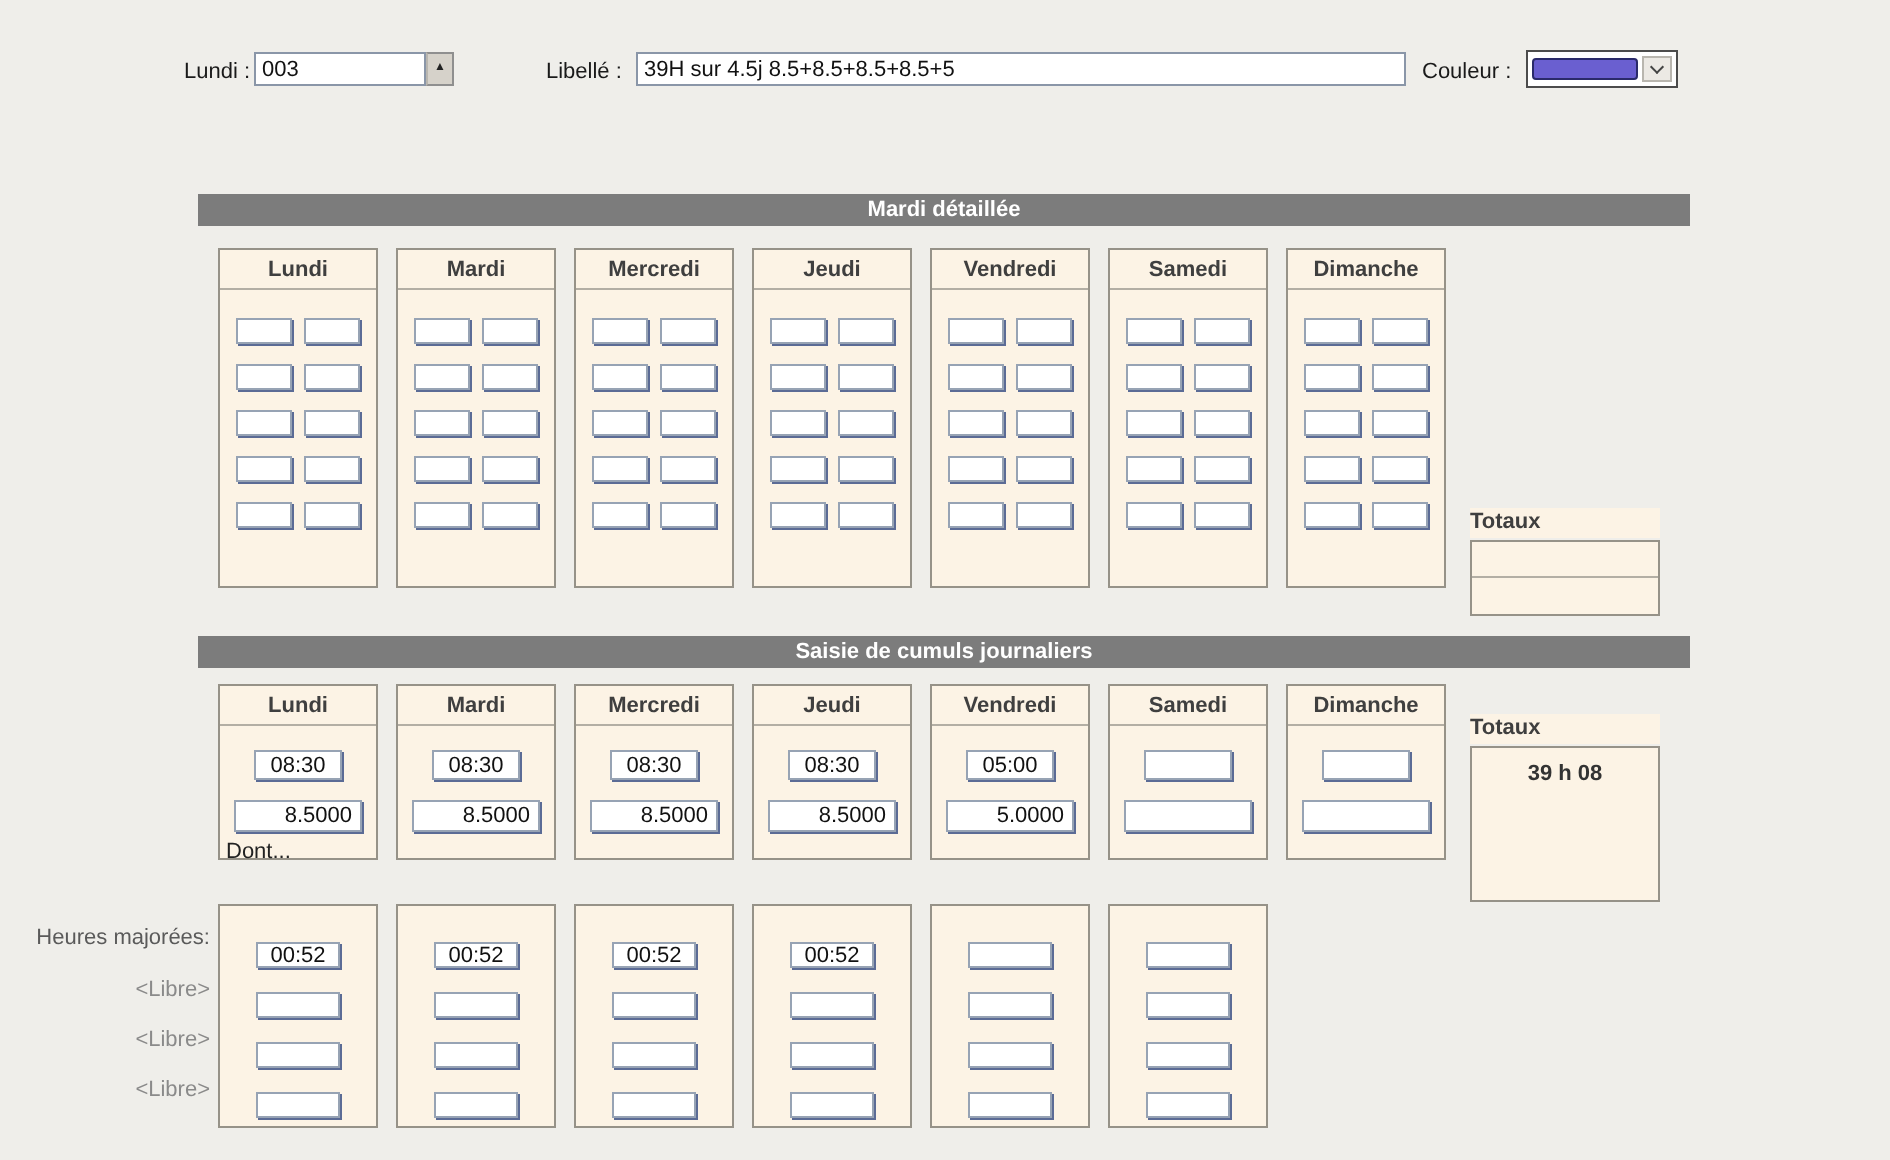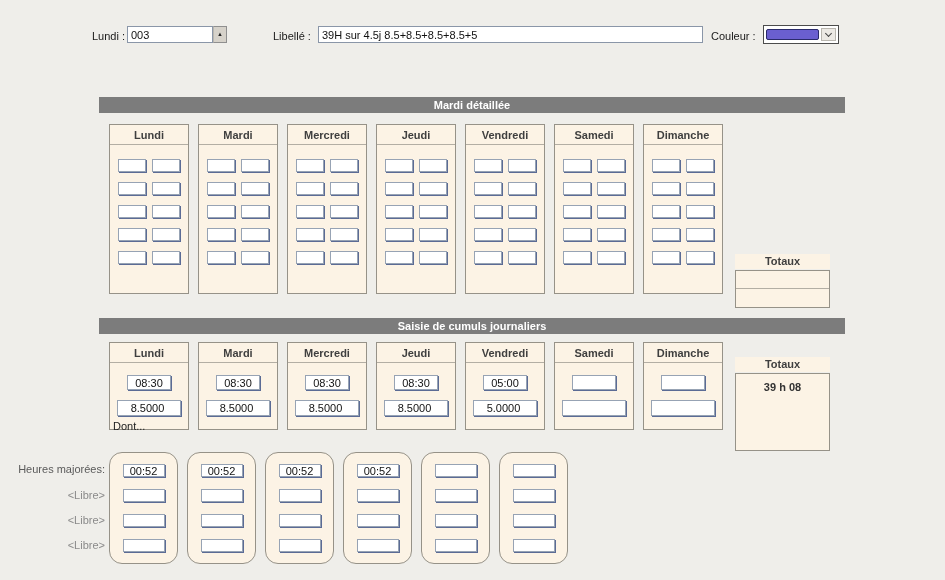--- a/index.html
+++ b/index.html
@@ -51,45 +51,45 @@
 
   
   .grid { position:absolute; left:109px; display:flex; gap:9px; }
   #grid1 { top:124px; }
   #grid2 { top:342px; }
   #grid3 { top:452px; }
 
   .daycol { background:#fcf3e5; border:1px solid #969288; }
   .col1 { width:80px; height:170px; }
   .col2 { width:80px; height:88px; }
-  .col3 { width:69px; height:112px; display:flex; flex-direction:column;
-          align-items:center; gap:12px; padding-top:11px;border-radius:13px; }
+  .col3 { width:80px; height:112px; display:flex; flex-direction:column;
+          align-items:center; gap:12px; padding-top:18px; }
 
   .dayhead {
     height:20px; line-height:20px; text-align:center; font-weight:bold;
     color:#3f3f3f; border-bottom:1px solid #b3aea4;
   }
 
   .fld {
     background:#fff; border:1px solid #97a3b4; box-shadow:1px 1px 0 #5b6b95;
     font-family:inherit; font-size:11px; color:#111; padding:0 1px;
   }
   .pairs { padding:14px 8px 0; display:flex; flex-direction:column; gap:10px; }
   .pair  { display:flex; justify-content:space-between; }
   .mini  { width:28px; height:13px; }
 
   .time { width:44px; height:15px; text-align:center; display:block; margin:12px auto 0; }
-  .dec  { width:64px; height:16px; text-align:center; padding-right:4px; display:block; margin:10px auto 0; }
+  .dec  { width:64px; height:16px; text-align:right; padding-right:4px; display:block; margin:10px auto 0; }
   .dfield { width:42px; height:13px; text-align:center; }
 
   
   .totaux-label {
     position:absolute; left:735px; width:95px; height:15px;
     background:#fcf3e5; font-weight:bold; color:#3f3f3f;
-    text-align:center; line-height:15px;
+    text-align:left; line-height:15px;
   }
   #t1-label { top:254px; }
   #t2-label { top:357px; }
   .totaux-box { position:absolute; left:735px; width:95px;
                 background:#fcf3e5; border:1px solid #969288; }
   #t1-box { top:270px; height:38px; }
   #t2-box { top:373px; height:78px; }
   #t1-box .trow { height:18px; border-bottom:1px solid #b3aea4; }
   #t1-box .trow:last-child { border-bottom:none; }
   #t2-box .trow { height:25px; line-height:25px; text-align:center;

